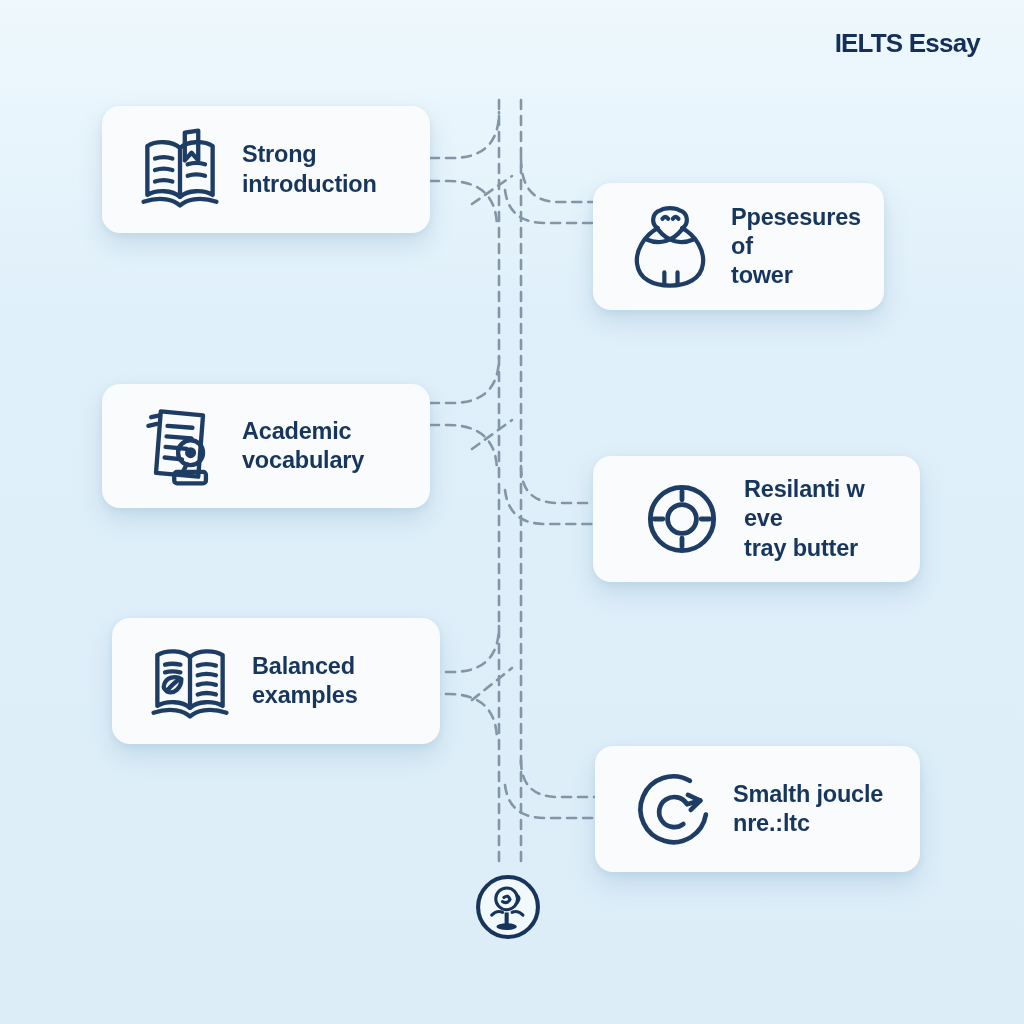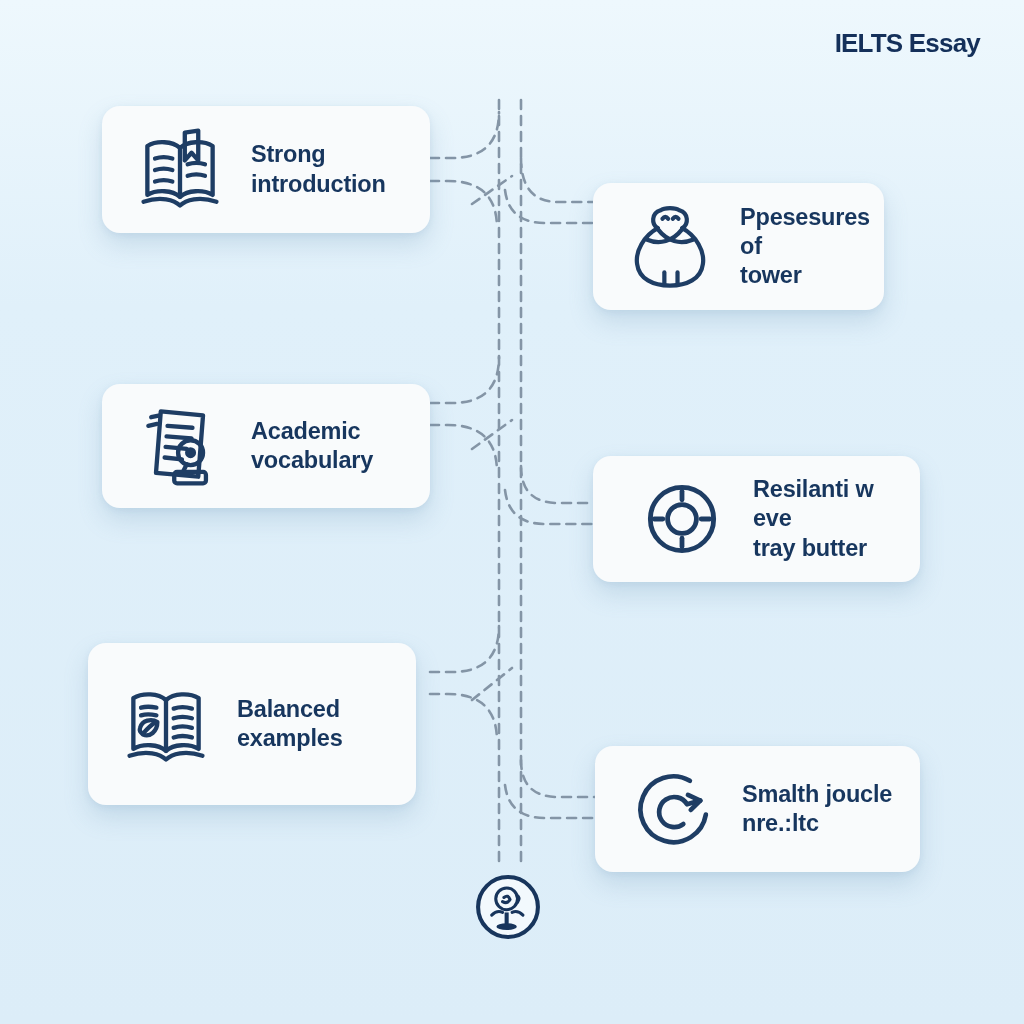--- a/index.html
+++ b/index.html
@@ -11,30 +11,30 @@
   .title {
     position:absolute; top:28px; right:44px;
     font-size:26px; font-weight:700; letter-spacing:-0.8px;
     color:#14305a;
   }
   .connectors { position:absolute; left:0; top:0; z-index:0; }
   .card {
     position:absolute; z-index:1; box-sizing:border-box;
     background:#f9fbfc; border-radius:18px;
     box-shadow:0 12px 24px rgba(110,150,185,.24), 0 2px 6px rgba(110,150,185,.12);
-    display:flex; align-items:center; gap:23px; padding:0 18px 0 30px;
+    display:flex; align-items:center; gap:14px; padding:0 18px 0 30px;
   }
   .card .label {
     font-size:23.5px; font-weight:700; color:#17365e;
     line-height:1.24; letter-spacing:-0.2px; white-space:pre-line;
   }
   .icon { flex:0 0 auto; }
   .card-l1 { left:102px; top:106px;  width:328px; height:127px; }
   .card-l2 { left:102px; top:360px;  width:328px; height:124px;margin-top:24px; }
-  .card-l3 { left:88px; top:618px;  width:328px; height:162px;margin-top:25px; }
+  .card-l3 { left:112px; top:618px;  width:328px; height:126px; }
   .card-r1 { left:593px; top:155px;  width:291px; height:127px;margin-top:28px; }
   .card-r2 { left:593px; top:456px;  width:327px; height:126px;padding-left:41px; }
   .card-r3 { left:595px; top:746px;  width:325px; height:126px; }
   .badge { position:absolute; left:474px; top:873px; z-index:1; }
 </style>
 </head>
 <body>
 
 <div class="canvas">
 

